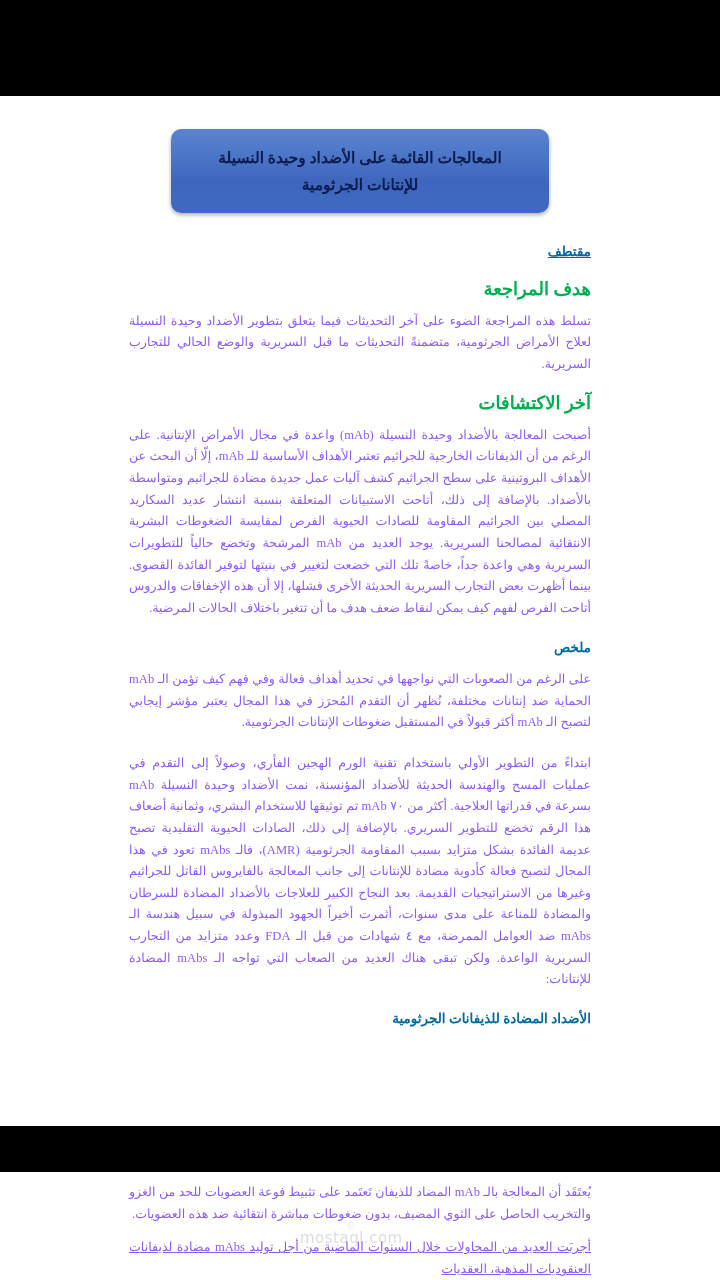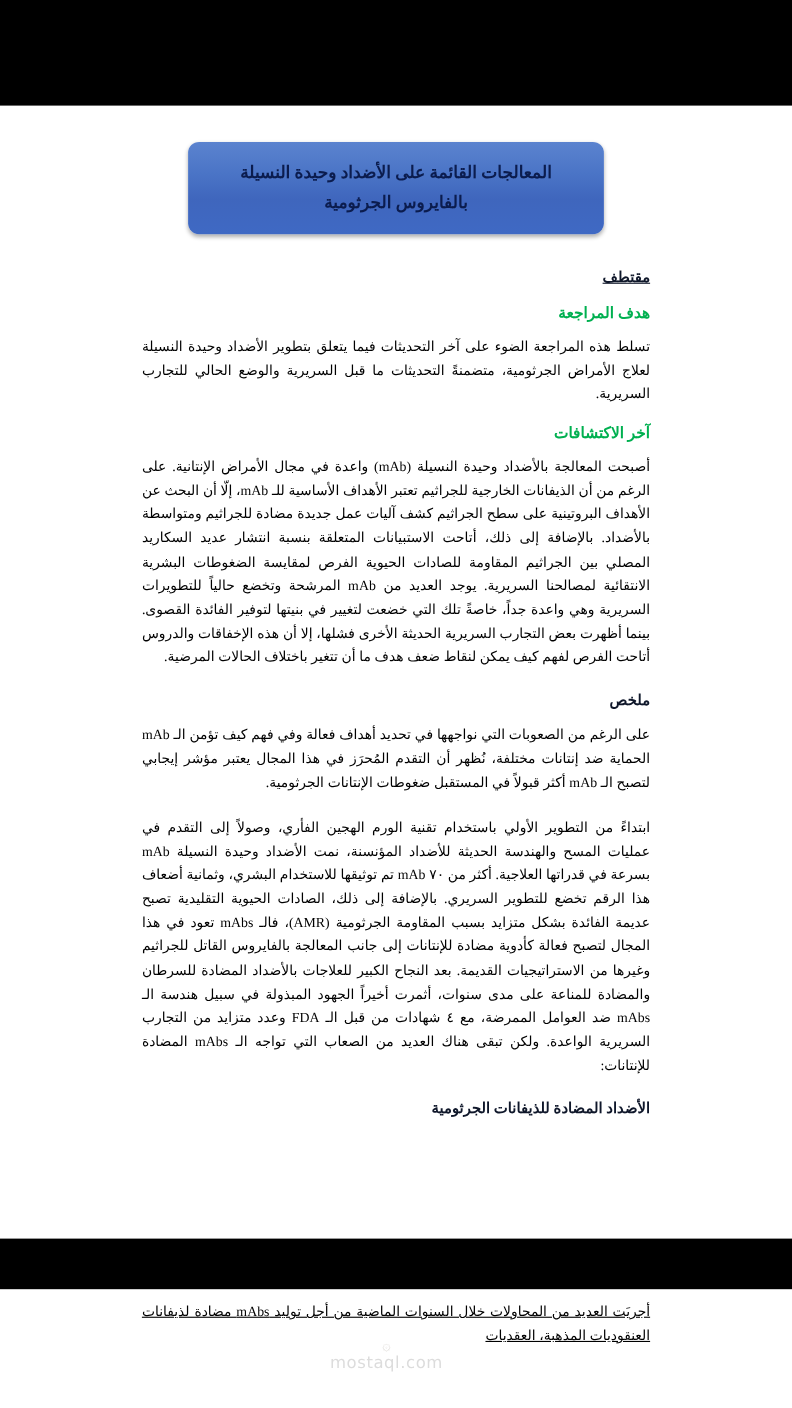--- a/index.html
+++ b/index.html
@@ -68,41 +68,41 @@
   }
 
   
   .content {
     width: 462px;
     margin: 0 auto;
     padding-top: 30px;
   }
 
   h2.sec-red {
-    color: #0f172a;
+    color: #0369a1;
     font-size: 13.5px;
     font-weight: bold;
     text-align: right;
     margin: 0 0 12px 0;
     line-height: 1.35;
   }
   h2.sec-red.underline {
     text-decoration: underline;
   }
   h3.sec-green {
     color: #00b050;
-    font-size: 14px;
+    font-size: 18px;
     font-weight: bold;
     text-align: right;
     margin: 16px 0 9px 0;
     line-height: 1.35;
   }
 
   p.body {
-    color: #000000;
+    color: #8b5cf6;
     font-size: 12.6px;
     line-height: 1.72;
     text-align: justify;
     text-align-last: right;
     margin: 0 0 12px 0;
     word-spacing: 0.2px;
   }
   p.body:last-child { margin-bottom: 0; text-decoration: underline; }
   .gap-sm { height: 7px; }
 
@@ -128,21 +128,21 @@
 </style>
 </head>
 <body>
 
 <div class="viewer">
 
   <div class="page page-one">
 
     <div class="title-banner">
       <div class="title-line">المعالجات القائمة على الأضداد وحيدة النسيلة</div>
-      <div class="title-line">بالفايروس الجرثومية</div>
+      <div class="title-line">للإنتانات الجرثومية</div>
     </div>
 
     <div class="content">
 
       <h2 class="sec-red underline">مقتطف</h2>
 
       <h3 class="sec-green">هدف المراجعة</h3>
       <p class="body">تسلط هذه المراجعة الضوء على آخر التحديثات فيما يتعلق بتطوير الأضداد وحيدة النسيلة لعلاج الأمراض الجرثومية، متضمنةً التحديثات ما قبل السريرية والوضع الحالي للتجارب السريرية.</p>
 
       <h3 class="sec-green">آخر الاكتشافات</h3>
@@ -159,20 +159,21 @@
 
       <div class="gap-sm"></div>
 
       <h2 class="sec-red">الأضداد المضادة للذيفانات الجرثومية</h2>
 
     </div>
   </div>
 
   <div class="page page-two">
     <div class="content" style="padding-top:10px;">
+      <p class="body">يُعتَقَد أن المعالجة بالـ mAb المضاد للذيفان تَعتَمد على تثبيط فوعة العضويات للحد من الغزو والتخريب الحاصل على الثوي المضيف، بدون ضغوطات مباشرة انتقائية ضد هذه العضويات.</p>
       <p class="body">أجريَت العديد من المحاولات خلال السنوات الماضية من أجل توليد mAbs مضادة لذيفانات العنقوديات المذهبة، العقديات</p>
     </div>
   </div>
 
   <div class="watermark">
     <span class="wm-mark">۞</span>
     <span>mostaql.com</span>
   </div>
 
 </div>

